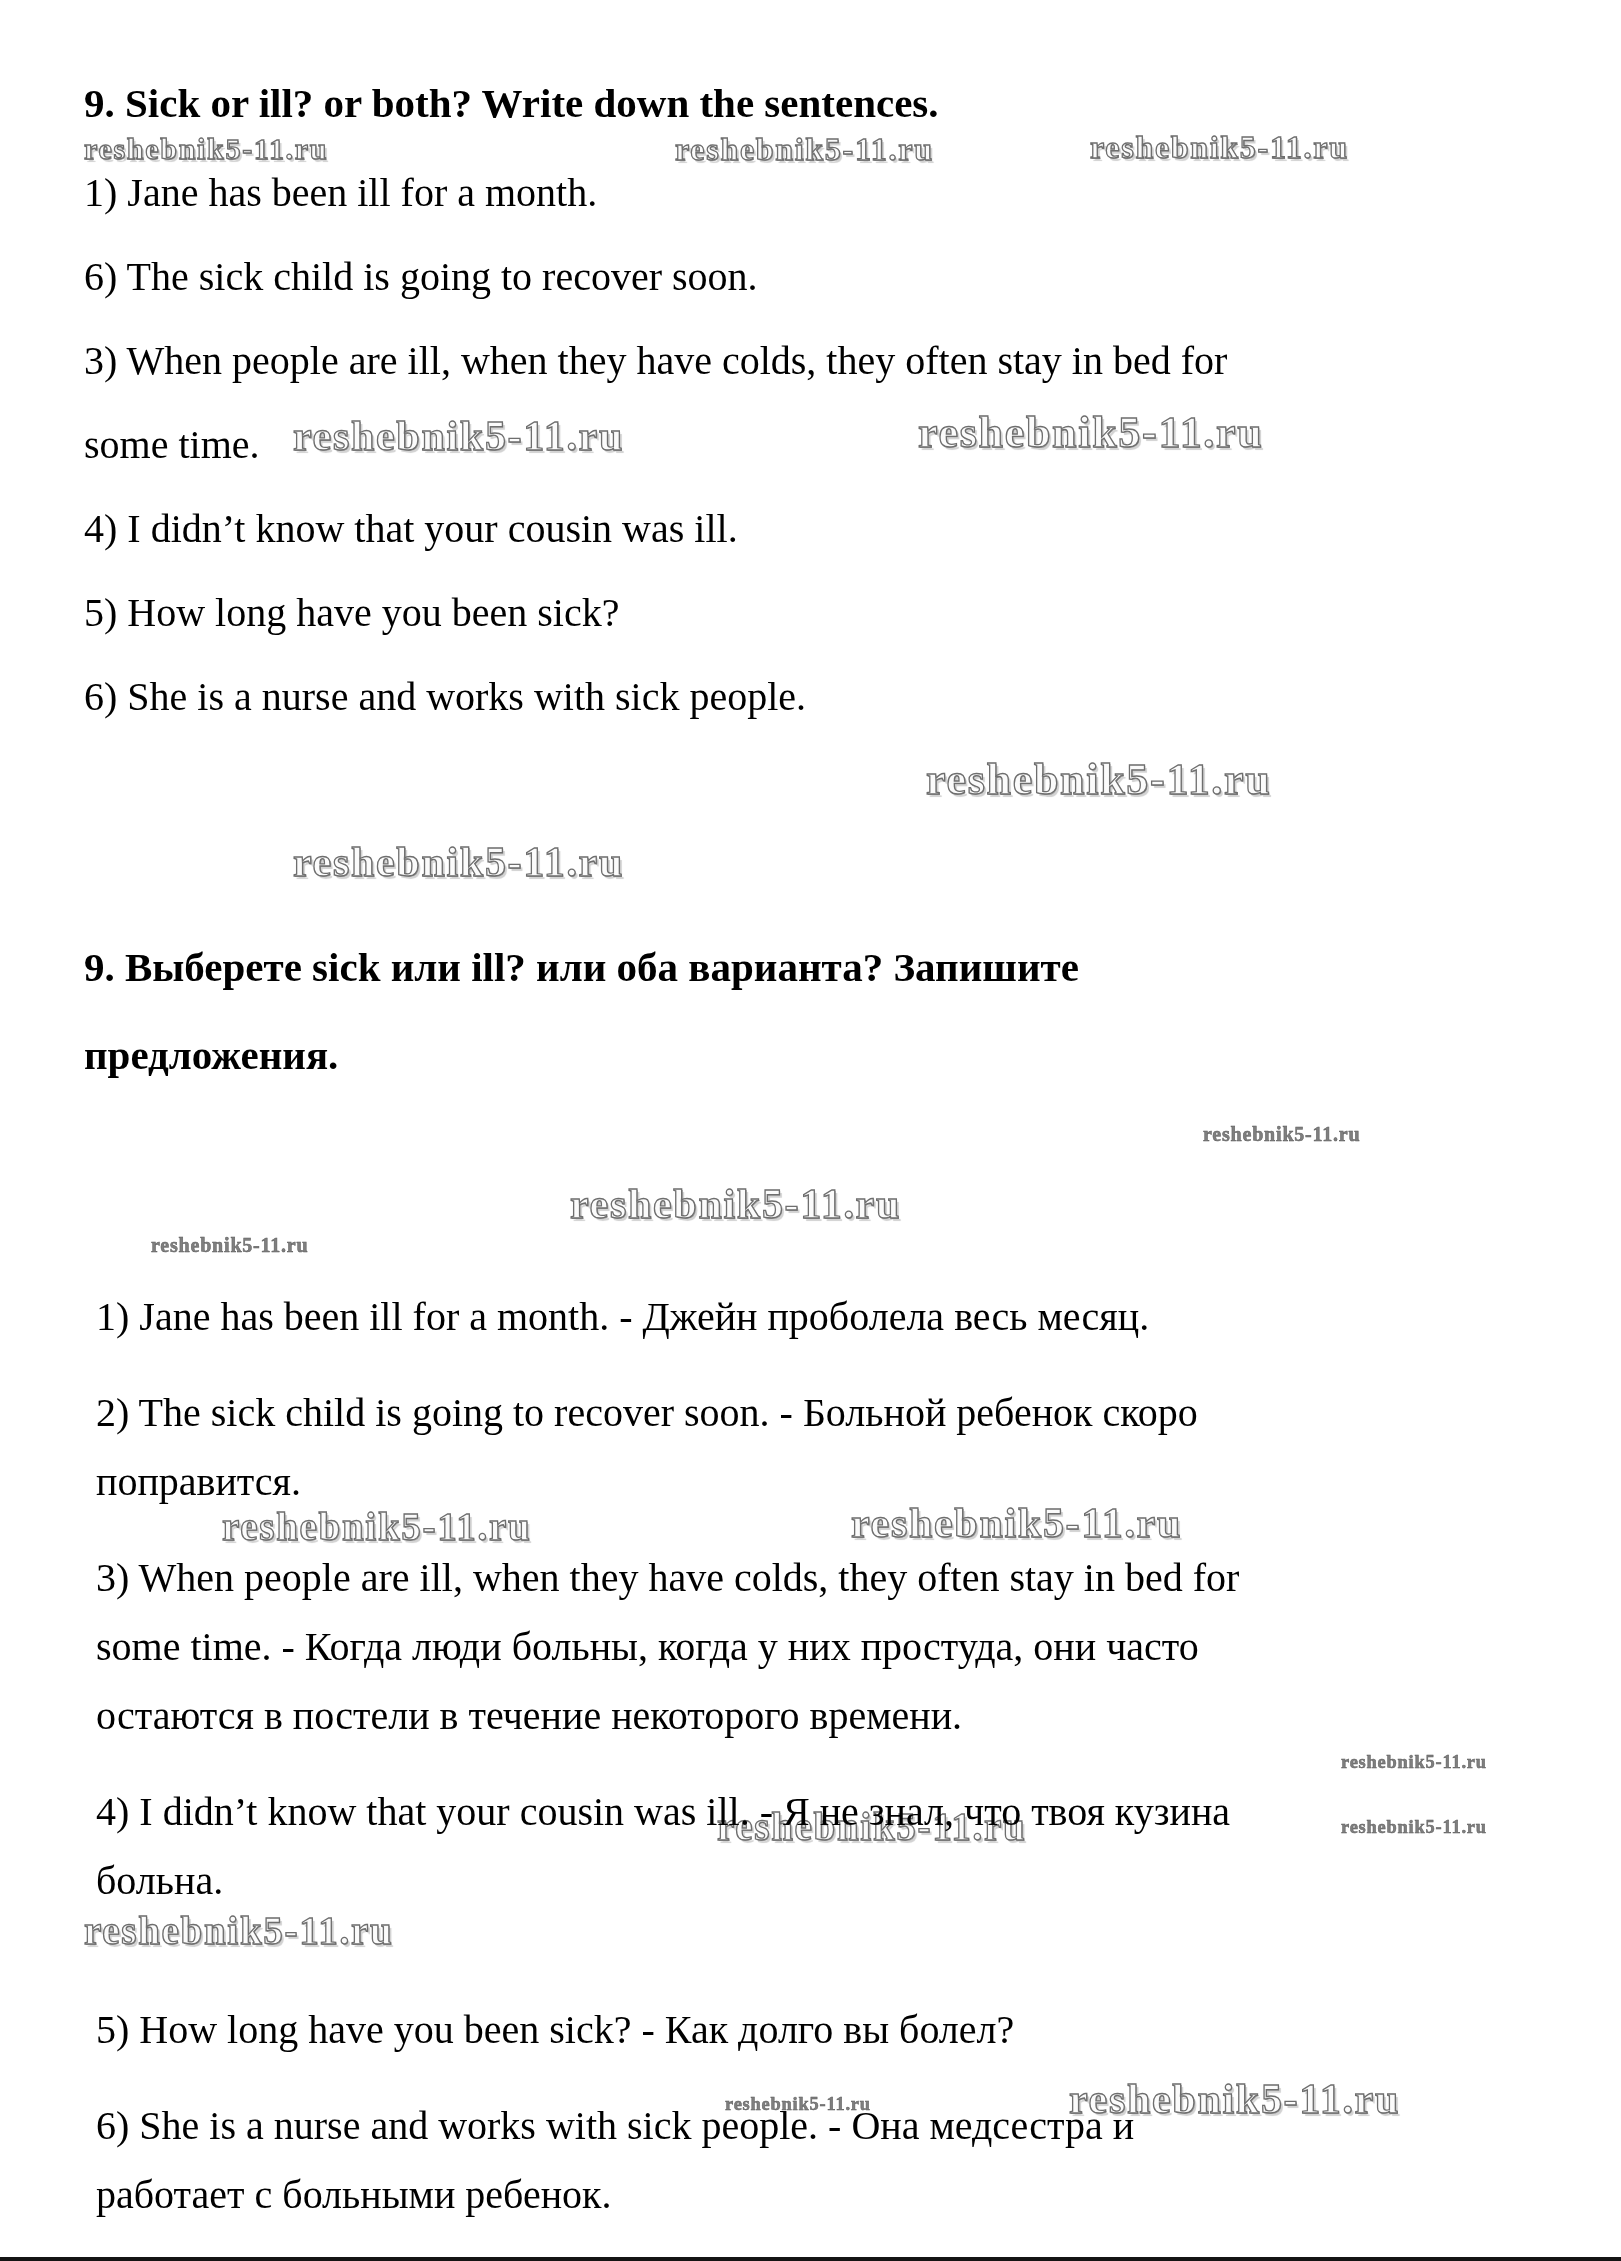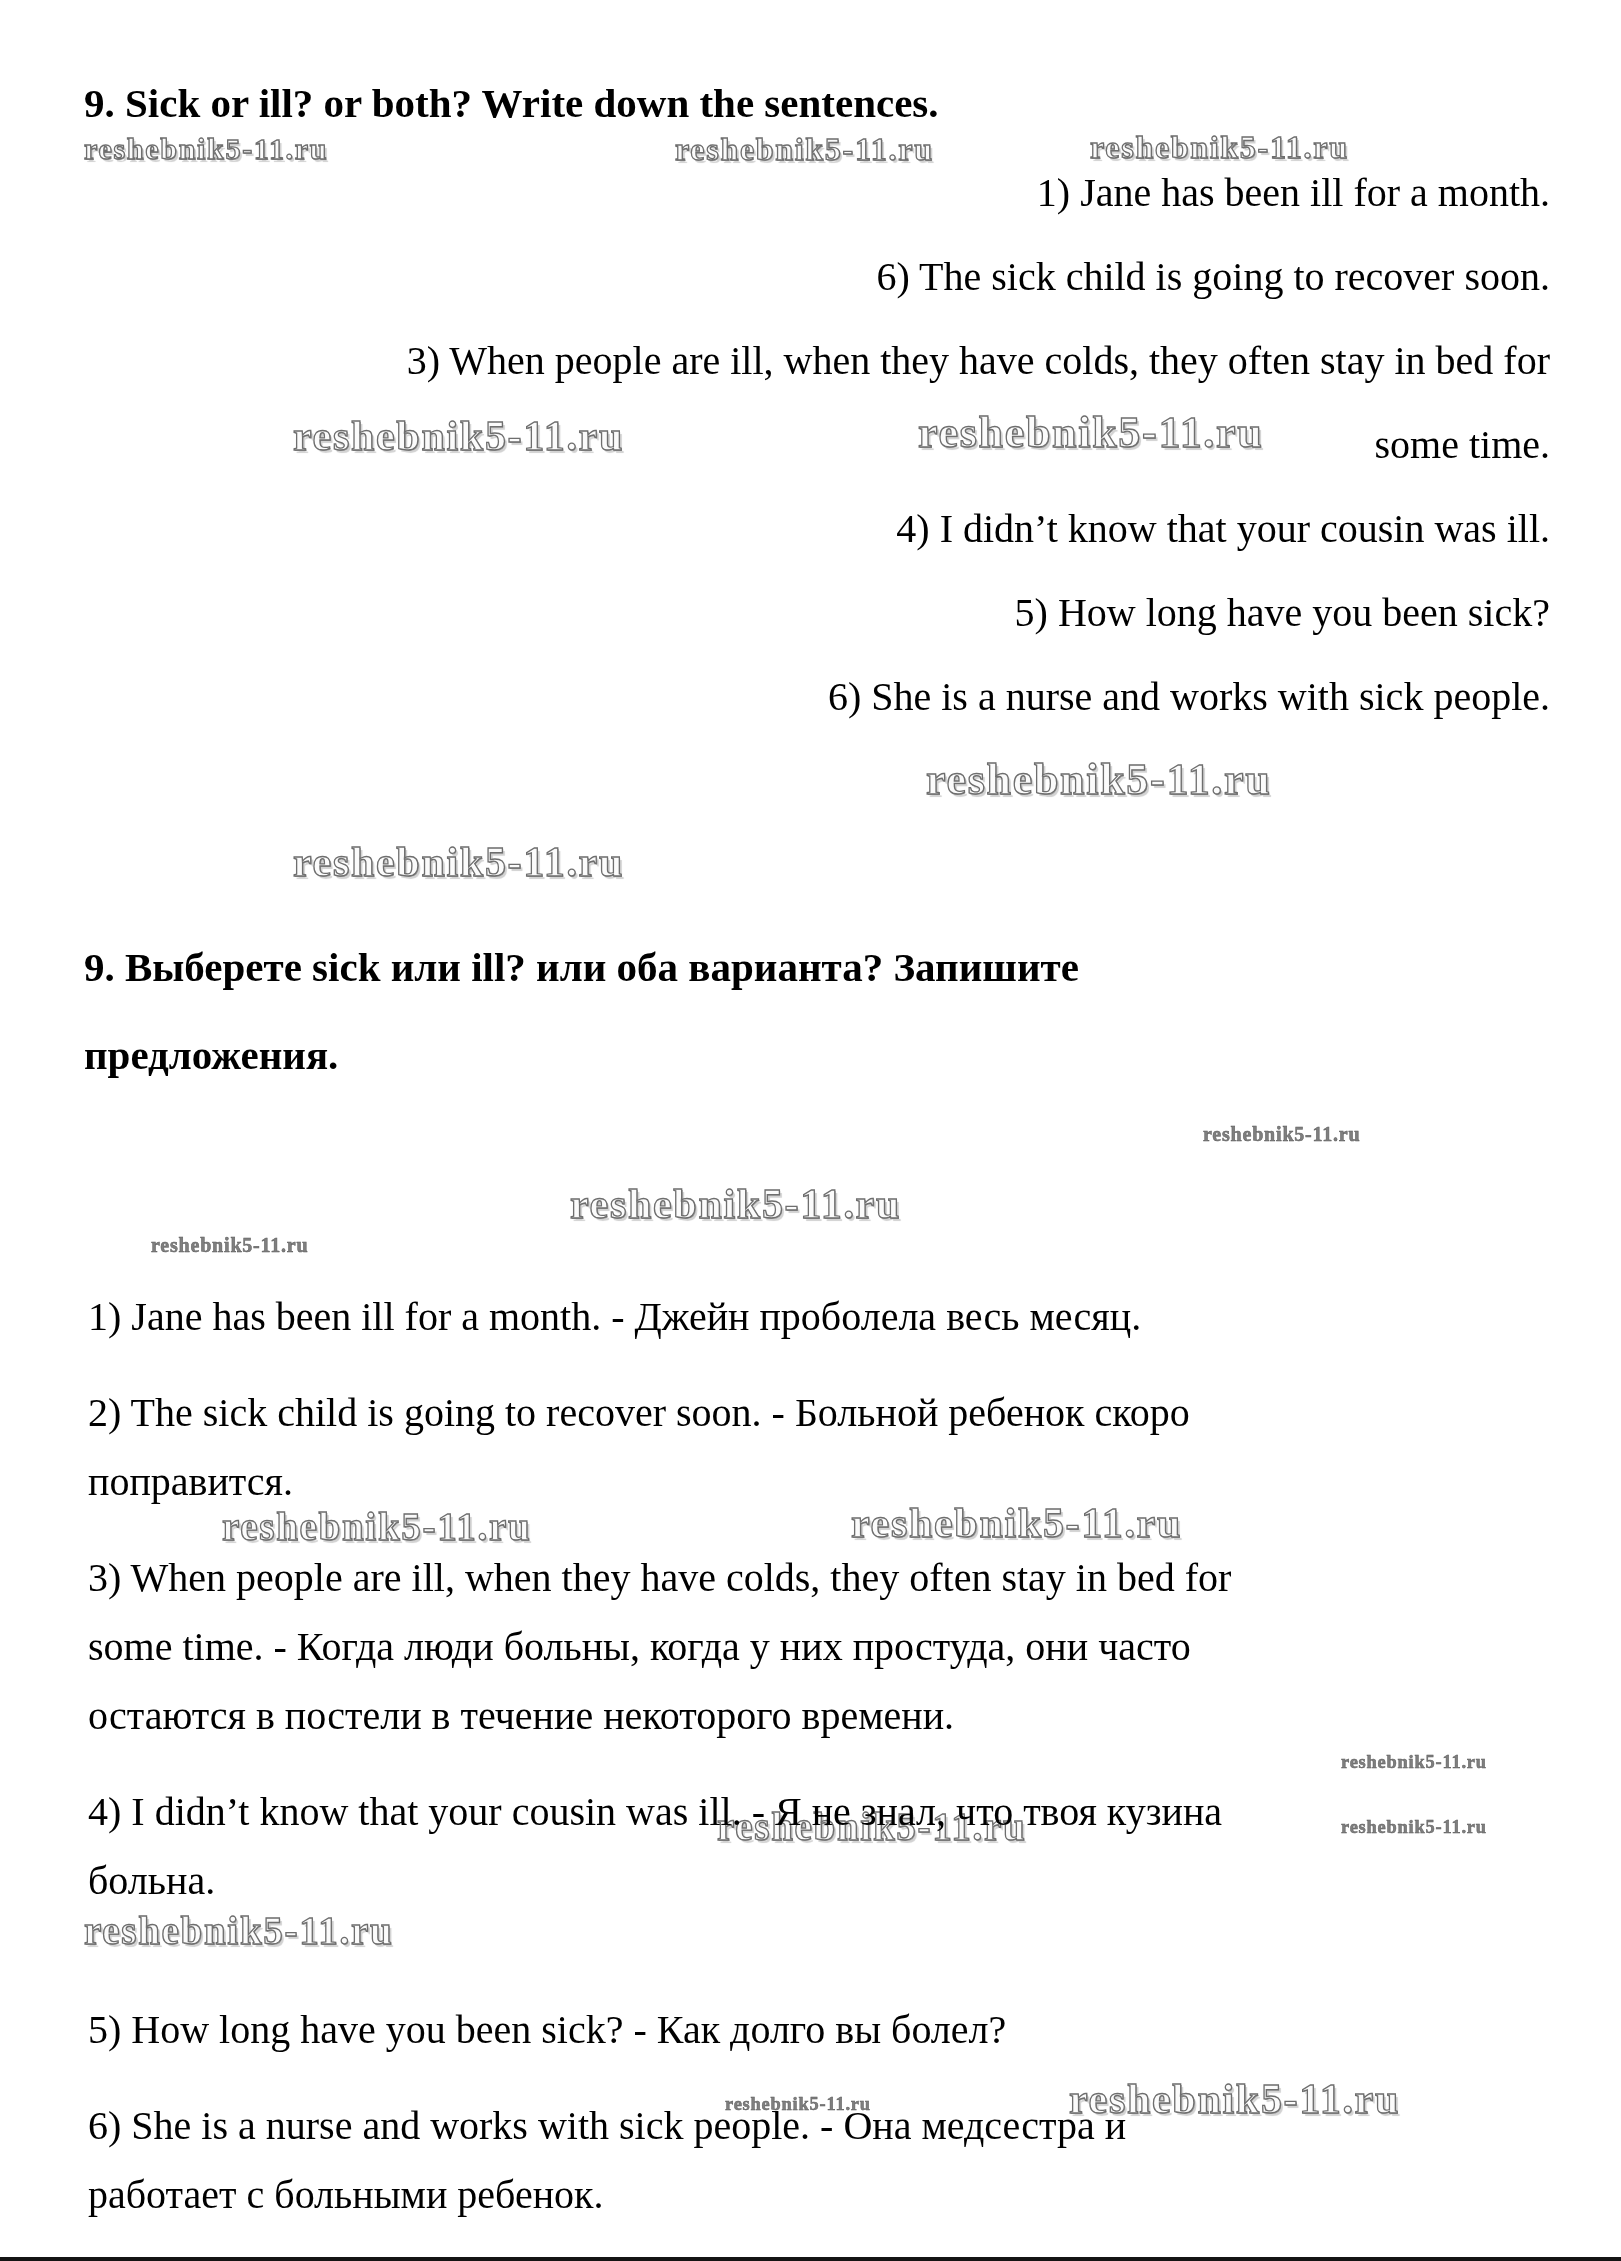--- a/index.html
+++ b/index.html
@@ -50,36 +50,35 @@
     margin: 0 0 22px 0;
     font-size: 41px;
     line-height: 52px;
     font-weight: bold;
     white-space: nowrap;
   }
   .s1-items .line {
     font-size: 40px;
     line-height: 84px;
     white-space: nowrap;
-    text-align: right;
   }
   .title-ru {
     margin: 184px 0 0 0;
     font-weight: bold;
   }
   .title-ru .h-line {
     font-size: 41px;
     line-height: 88px;
     white-space: nowrap;
   }
   .s2-items {
     margin-top: 183px;
   }
   .s2-items .item {
-    margin: 0 0 27px 4px;
+    margin: 0 0 27px 12px;
   }
   .s2-items .item.extra-gap {
     margin-bottom: 80px;
   }
   .s2-items .line {
     font-size: 40px;
     line-height: 69px;
     white-space: nowrap;
   }
 </style>

